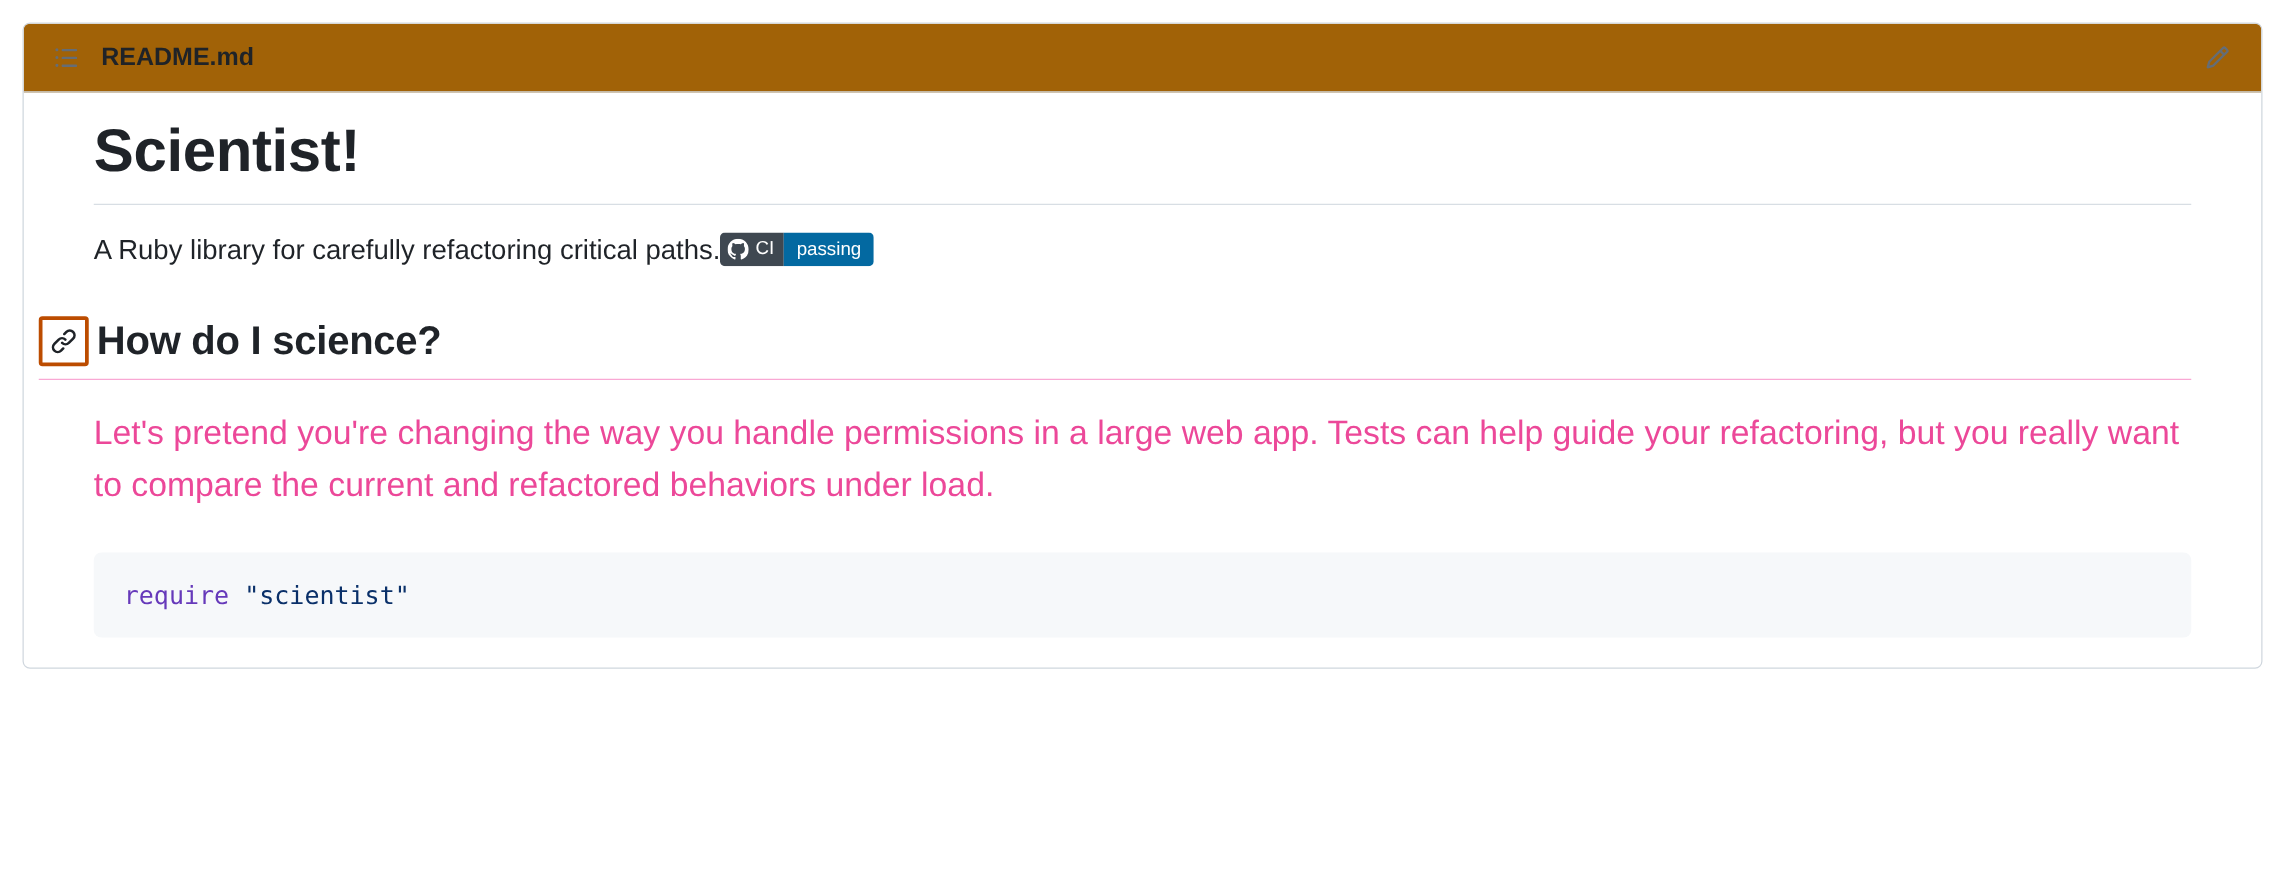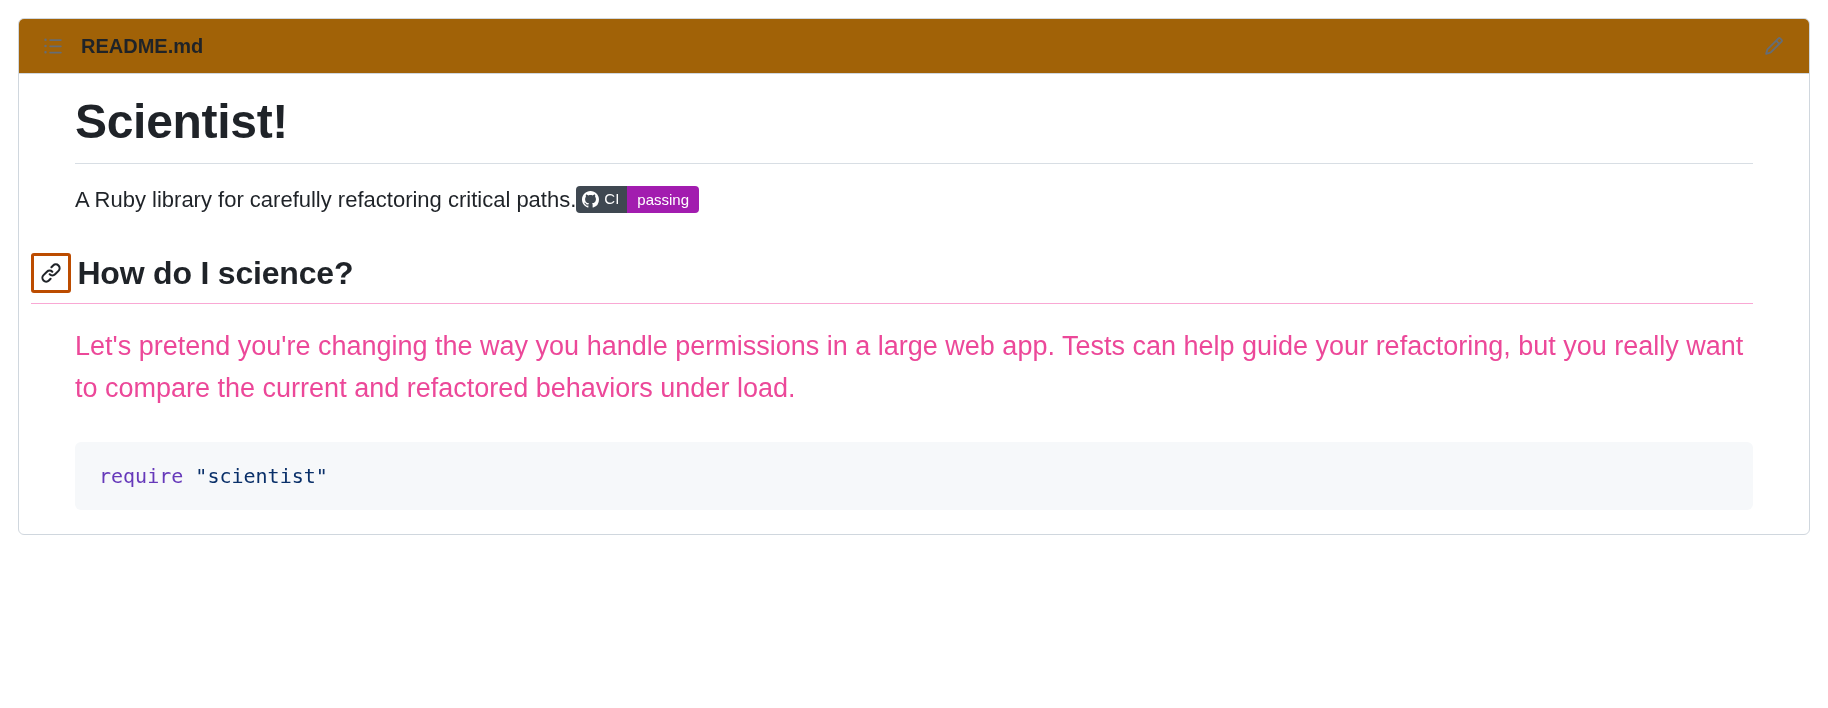--- a/index.html
+++ b/index.html
@@ -83,21 +83,21 @@
     .badge-left {
       display: inline-flex;
       gap: 5px;
       background: #3f4851;
       color: #ffffff;
       padding: 5px 8px 5px 6px;
     }
     .badge-right {
       display: inline-flex;
       align-items: center;
-      background: #a21caf;
+      background: #0369a1;
       color: #ffffff;
       padding: 5px 10px;
     }
     .gh-logo {
       width: 17px; height: 17px;
       display: inline-block;
     }
     .h2-row {
       position: relative;
       padding-bottom: 10px;

